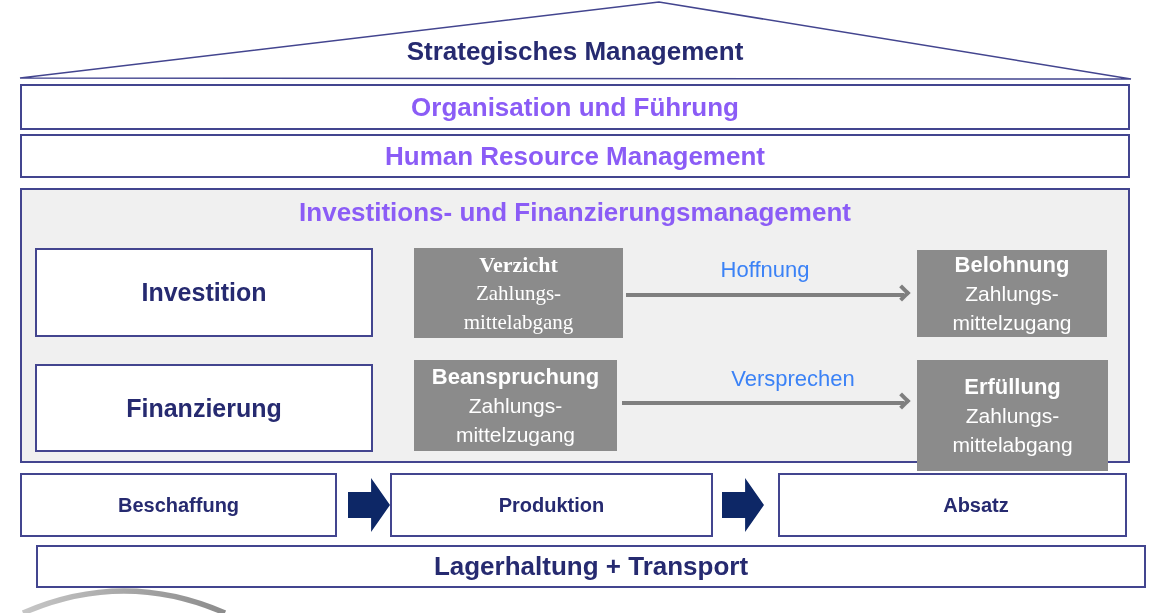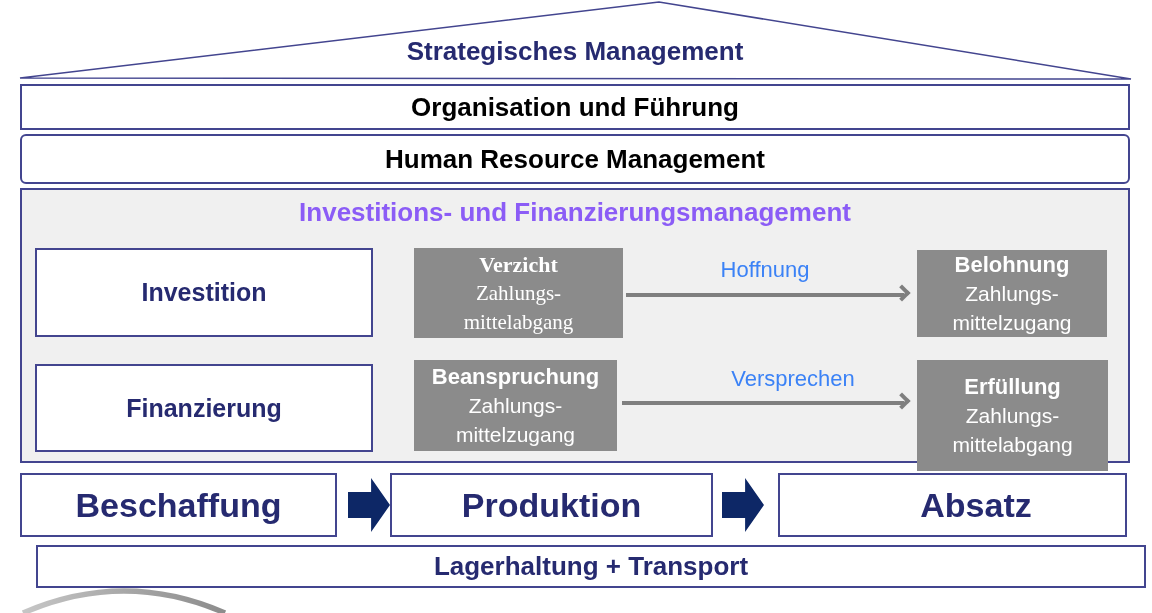--- a/index.html
+++ b/index.html
@@ -11,24 +11,24 @@
   
   .roof-svg{left:0;top:0;width:1152px;height:85px;}
   .roof-title{
     left:20px;top:36px;width:1110px;text-align:center;
     font-size:26px;font-weight:bold;color:#262a70;
   }
   
   .bar{
     left:20px;width:1110px;background:#ffffff;border:2px solid #43458f;
     display:flex;align-items:center;justify-content:center;
-    font-size:26px;font-weight:bold;color:#000000;
+    font-size:26px;font-weight:bold;color:#8b5cf6;
   }
   .bar1{top:84px;height:46px;}
-  .bar2{top:134px;height:50px;border-radius:6px;}
+  .bar2{top:134px;height:44px;}
   
   .container{
     left:20px;top:188px;width:1110px;height:275px;
     background:#f0f0f0;border:2px solid #43458f;
   }
   .container-title{
     left:20px;top:197px;width:1110px;text-align:center;
     font-size:26px;font-weight:bold;color:#8b5cf6;
   }
   .white-box{
@@ -59,21 +59,21 @@
   }
   .arrow-label{
     text-align:center;font-size:22px;font-weight:normal;color:#3b82f6;
   }
   .al1{left:626px;top:257px;width:278px;}
   .al2{left:652px;top:366px;width:282px;}
   
   .proc-box{
     top:473px;height:64px;background:#ffffff;border:2px solid #43458f;
     display:flex;align-items:center;justify-content:center;
-    font-size:34px;font-weight:bold;color:#262a70;
+    font-size:20px;font-weight:bold;color:#262a70;
   }
   .pb1{left:20px;width:317px;}
   .pb2{left:390px;width:323px;}
   .pb3{left:778px;width:349px;padding-left:47px;}
   .block-arrow{
     top:478px;width:42px;height:54px;background:#0d2766;
     clip-path:polygon(0% 26%,55% 26%,55% 0%,100% 50%,55% 100%,55% 74%,0% 74%);
   }
   .ba1{left:348px;}
   .ba2{left:722px;}

